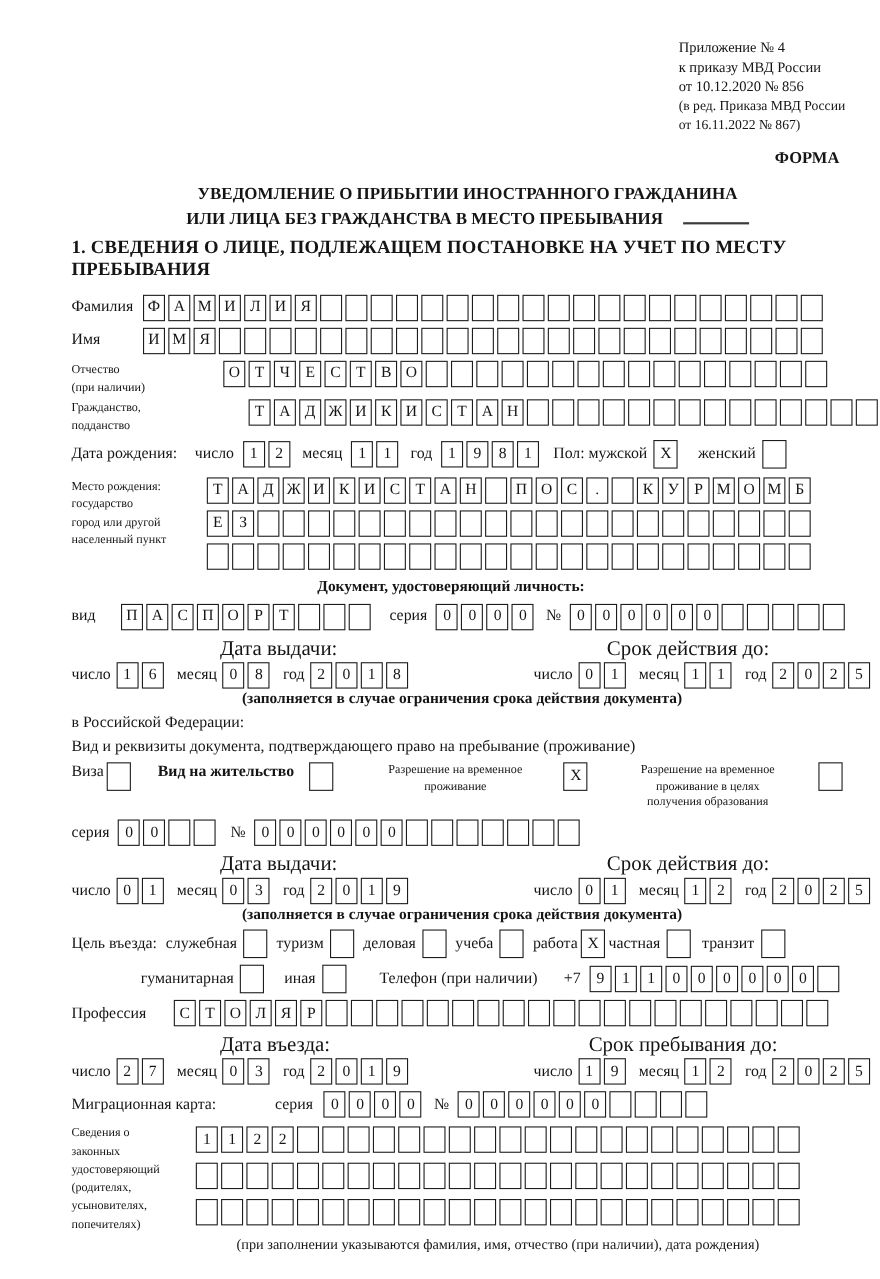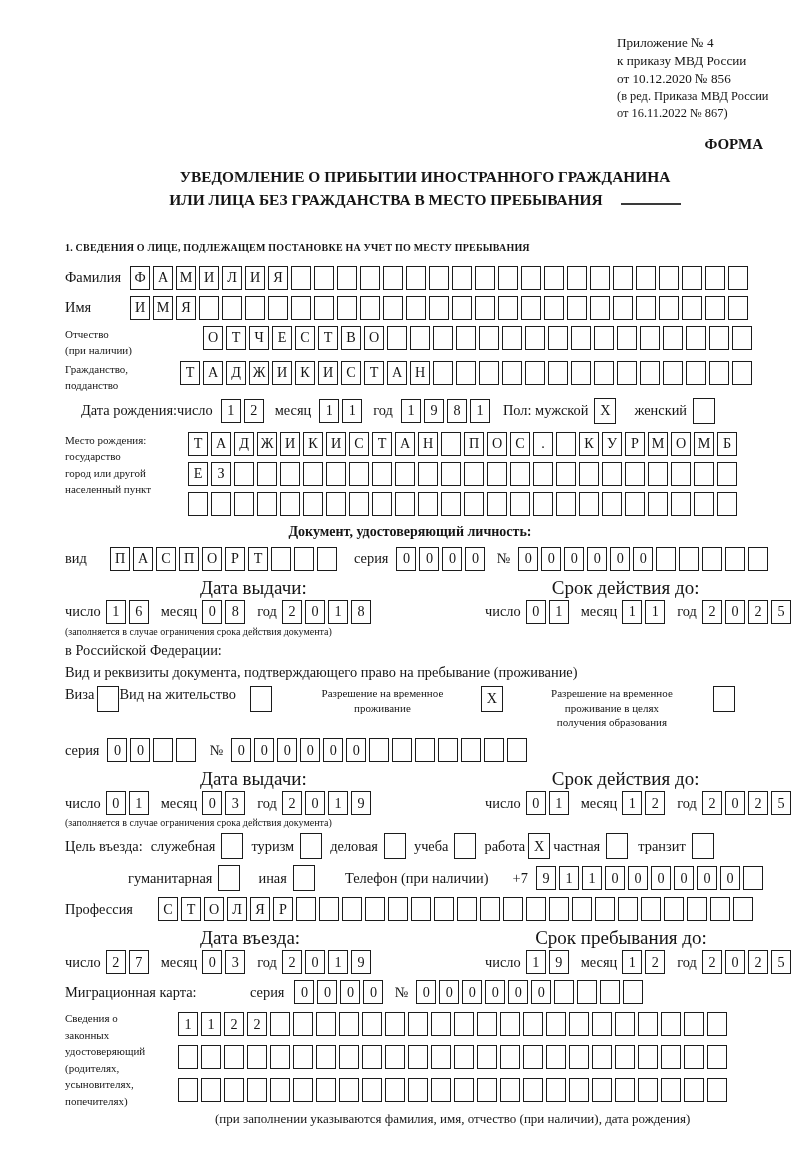--- a/index.html
+++ b/index.html
@@ -6,43 +6,43 @@
   body{
     width:800px;height:1163px;background:#ffffff;color:#151515;
     font-family:"Liberation Serif", serif;overflow:hidden;
   }
   .page{box-sizing:border-box;width:800px;height:1163px;padding:34px 15px 0 65px;}
   .hdr{margin-left:552px;font-size:13.2px;line-height:1.36;}
   .hdr .small{font-size:12.4px;}
   .forma{font-weight:bold;text-align:right;margin:14px 22px 0 0;font-size:15px;}
   .title{text-align:center;font-weight:bold;font-size:15.4px;margin-top:12px;line-height:1.5;}
   .underline{display:inline-block;width:60px;border-bottom:2px solid #3a3a3a;margin-left:18px;}
-  .sec{font-weight:bold;font-size:10px;margin-top:31px;margin-bottom:13px;letter-spacing:.2px;}
+  .sec{font-weight:bold;font-size:17px;margin-top:4px;margin-bottom:13px;letter-spacing:.2px;}
   .row{display:flex;align-items:center;margin-bottom:6px;}
   .row.top{align-items:flex-start;}
   .lbl,.dlbl{font-size:14.4px;flex:none;white-space:nowrap;}
   .lblcol{display:flex;flex-direction:column;flex:none;font-size:11px;line-height:1.5;}
   .strip{display:inline-flex;flex:none;}
   .box{
     display:inline-flex;flex:none;align-items:center;justify-content:center;
     width:20px;height:24px;box-sizing:border-box;border:1.6px solid #1c1c1c;
     margin-right:3px;font-size:14.2px;background:#fff;
   }
   .cb{width:22px;height:26px;margin-right:0;margin-left:6px;}
   .col{display:flex;flex-direction:column;}
   .dochead{text-align:center;font-weight:bold;font-size:14px;margin:2px 30px 7px 0;}
   .dh{font-size:19px;flex:none;}
-  .note{font-size:10px;text-align:left;margin:0 10px 5px 0;}
+  .note{font-size:14px;text-align:center;margin:0 10px 5px 0;font-weight:bold;}
   .intro{font-size:14.4px;margin-bottom:5px;}
   .ctr{text-align:center;font-size:11px;line-height:1.35;flex:none;}
   .bstrips > .strip{margin-bottom:6px;}
   .repnote{font-size:13px;margin:2px 0 0 150px;}
   .g8{margin-left:8px;} .g10{margin-left:10px;} .g14{margin-left:14px;}
-  .g18{margin-left:18px;} .g24{}
-  .w65{width:65px;} .w112{width:112px;text-align:right;} .w115{width:115px;} .w123{width:123px;}
+  .g18{margin-left:18px;} .g24{margin-left:24px;font-weight:bold;}
+  .w65{width:65px;} .w112{width:112px;} .w115{width:115px;} .w123{width:123px;}
   .w138{width:138px;} .w93{width:93px;} .w185{width:185px;} .w113{width:113px;} .w45{width:45px;} .w420{width:420px;display:flex;align-items:center;flex:none;}
   .dg{display:flex;align-items:center;flex:none;}
   .dg .dlbl{margin-right:5px;}
   .dg .strip{margin-right:9px;}
 </style>
 </head>
 <body>
 
 <div class="page">
 
@@ -155,21 +155,21 @@
         <span class="box"></span>
         <span class="box"></span>
         <span class="box"></span>
         <span class="box"></span>
         <span class="box"></span>
         <span class="box"></span>
         <span class="box"></span>
       </span>
   </div>
 
-  <div class="row top" style="margin-bottom:4px;">
+  <div class="row top" style="margin-bottom:4px;gap:46px;">
     <span class="lblcol w115">
       <span>Гражданство,</span>
       <span>подданство</span>
     </span>
     <span class="strip">
         <span class="box">Т</span>
         <span class="box">А</span>
         <span class="box">Д</span>
         <span class="box">Ж</span>
         <span class="box">И</span>

